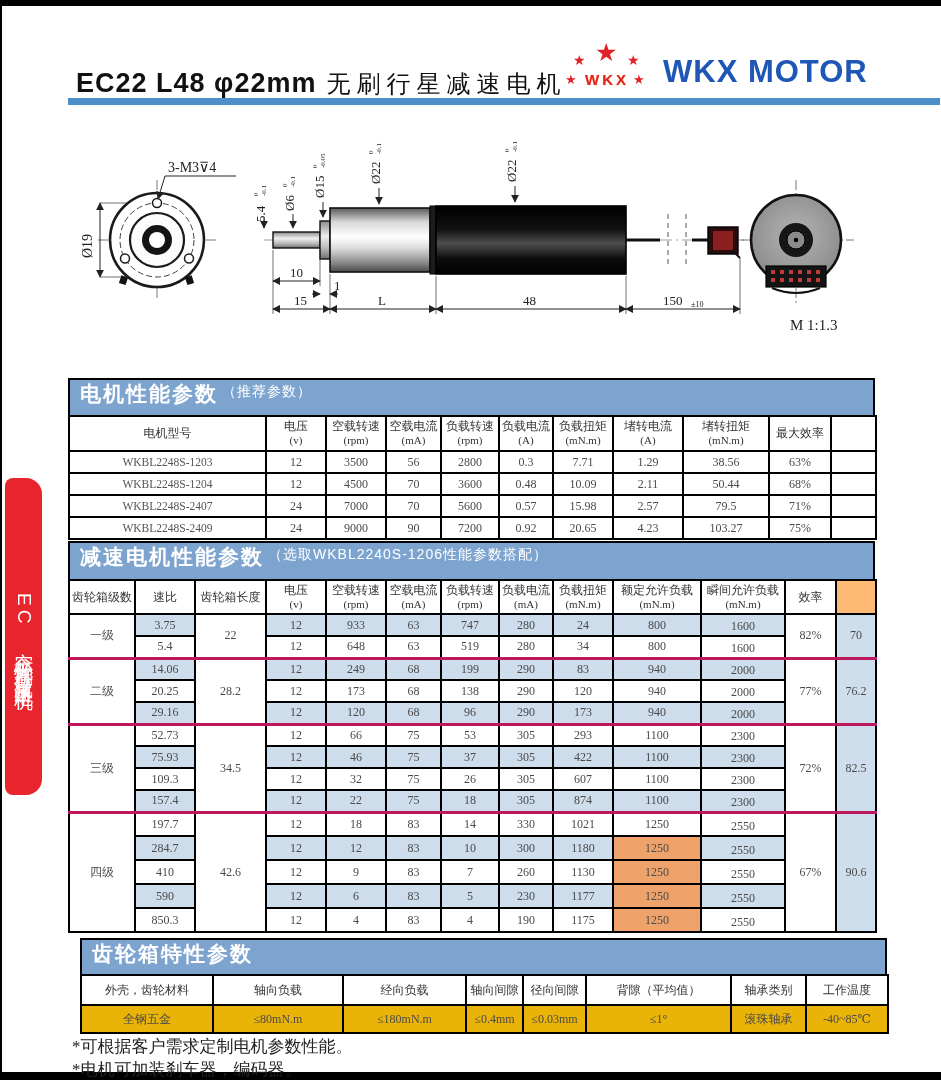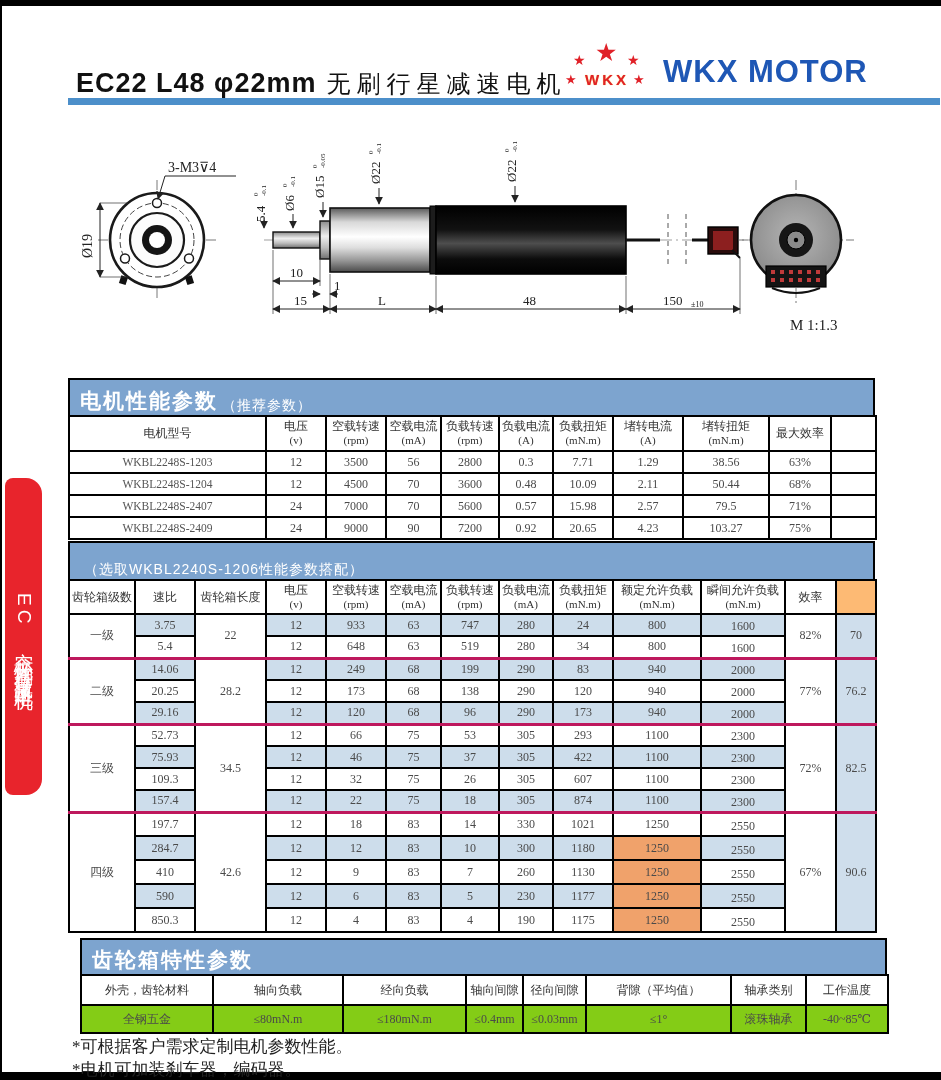--- a/index.html
+++ b/index.html
@@ -32,42 +32,42 @@
   
   .side-tab{position:absolute;left:5px;top:478px;width:37px;height:317px;background:#e8242c;
             border-radius:8px 16px 16px 8px;display:flex;align-items:center;justify-content:center;}
   .side-tab span{writing-mode:vertical-rl;text-orientation:mixed;color:#fff;font-size:19px;
                  letter-spacing:4px;font-family:"Liberation Sans",sans-serif;}
 
   
   .section{position:absolute;left:68px;width:807px;}
   .sec1{top:378px;} .sec2{top:541px;} .sec3{top:938px;padding-left:12px;}
   .banner{background:#7da4cf;border:2px solid #000;border-bottom:none;display:flex;
-          align-items:flex-end;padding-left:10px;box-sizing:border-box;}
+          align-items:flex-start;padding-left:10px;box-sizing:border-box;}
   .sec1 .banner{height:37px;} .sec2 .banner{height:38px;} .sec3 .banner{height:36px;}
   .banner .bt{color:#fff;font-weight:bold;font-size:21px;letter-spacing:2px;}
   .banner .bs{color:#fff;font-size:14px;margin-left:4px;margin-top:3px;letter-spacing:1px;}
 
   table{border-collapse:collapse;table-layout:fixed;width:807px;background:#fff;
         font-family:"Liberation Serif","DejaVu Serif",serif;}
   td,th{border:2px solid #000;text-align:center;vertical-align:middle;color:#4a4a4a;
         font-size:12px;font-weight:normal;padding:0;overflow:hidden;}
   .hcell{color:#333;line-height:1.25;}
   .hcell .unit{font-size:11px;}
   .t1 tr.hrow{height:35px;} .t1 tr.drow{height:22px;}
   .t1 td.model{font-size:11.5px;color:#555;}
   .t2 tr.hrow{height:34px;} .t2 tr.drow{height:22px;} .t2 tr.drow4{height:24px;}
   .t2 td.sh{background:#cdddeb;}
   .t2 td.orange{background:#f0a26b;}
   .t2 td.tot{background:#cfdeec;}
   .t2 th.tot{background:#fdba74;padding-left:44px;}
   .t2 td.inst{vertical-align:bottom;padding-bottom:1px;}
   .t2 tr.gstart td{border-top:3px solid #be185d;}
   .t3 tr.hrow{height:30px;} .t3 tr.vrow{height:28px;}
-  .t3 tr.vrow td{background:#84cc16;}
+  .t3 tr.vrow td{background:#eab308;}
 
   .notes{position:absolute;left:72px;top:1036px;font-family:"Liberation Serif","DejaVu Serif",serif;
          font-size:17px;color:#222;line-height:1.35;}
 </style>
 </head>
 <body>
 
 <div class="page">
   <div class="edge-top"></div>
   <div class="edge-left"></div>
@@ -363,20 +363,21 @@
             <td>103.27</td>
             <td>75%</td>
             <td></td>
           </tr>
         </tbody>
     </table>
   </div>
 
   <div class="section sec2">
     <div class="banner">
+      <span class="bt">减速电机性能参数</span>
       <span class="bs">（选取WKBL2240S-1206性能参数搭配）</span>
     </div>
     <table class="t2">
       <colgroup>
         <col style="width:66px">
           <col style="width:60px">
           <col style="width:71px">
           <col style="width:60px">
         <col style="width:60px">
           <col style="width:55px">

